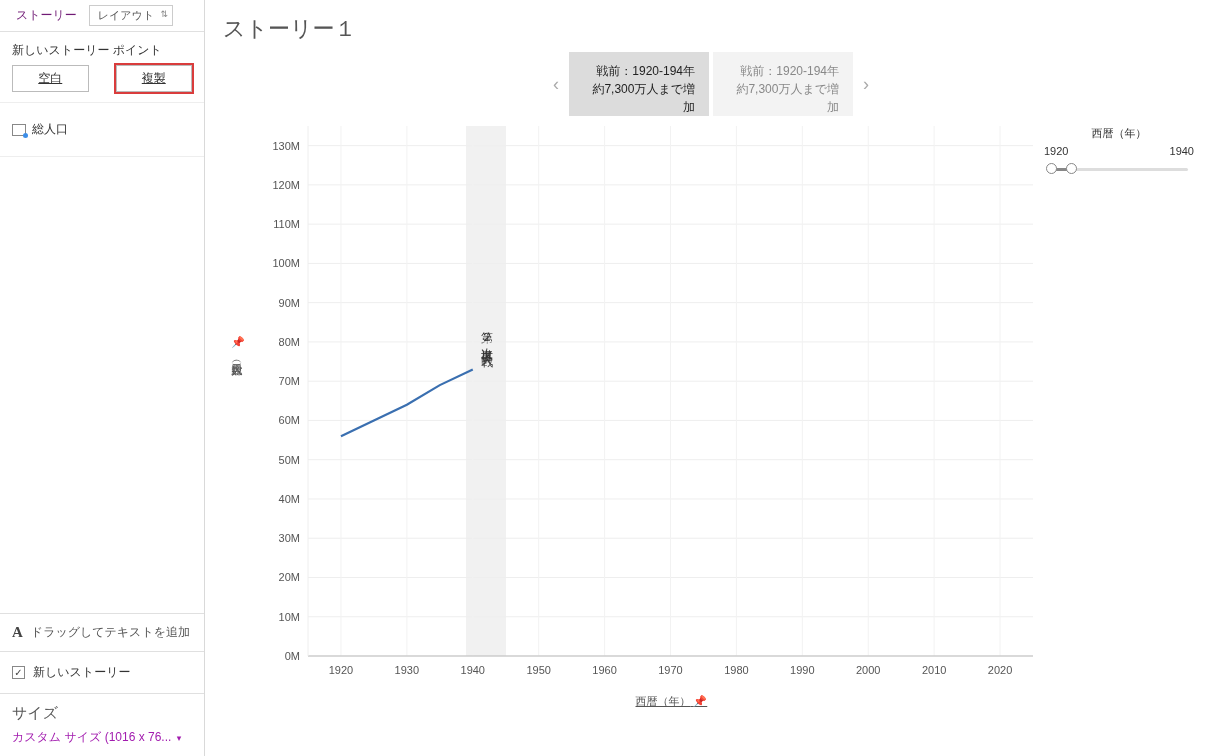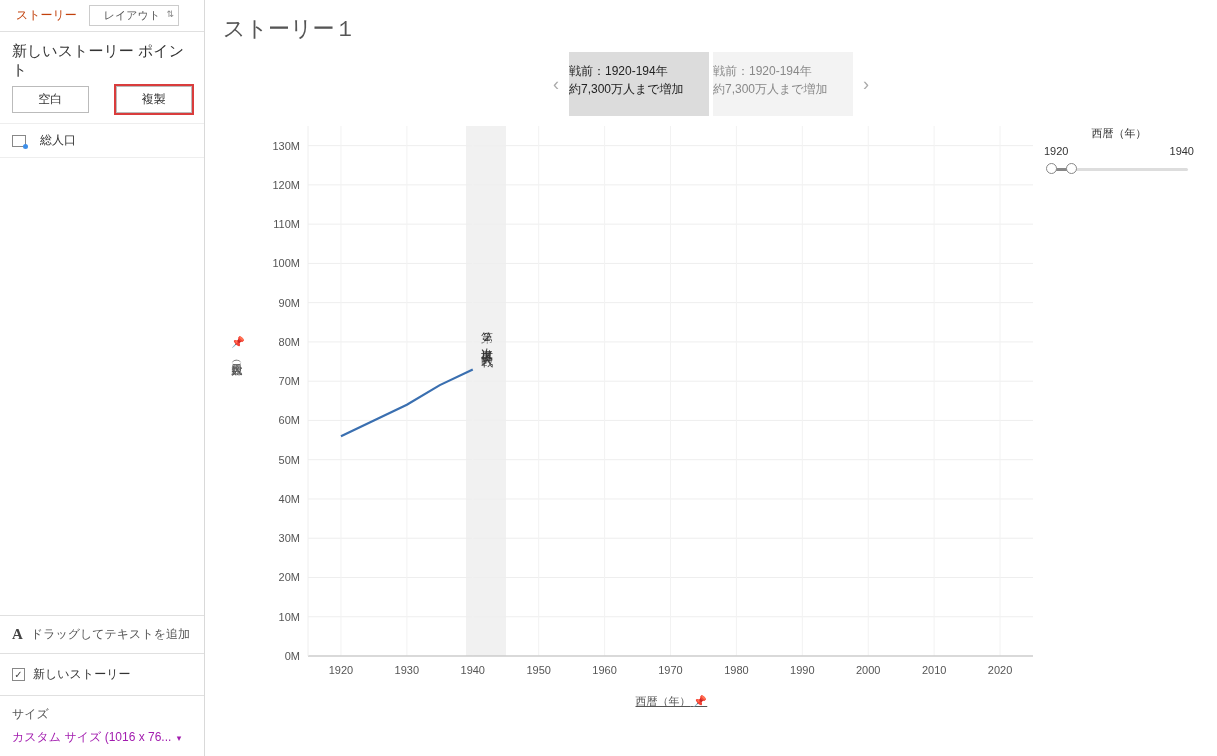--- a/index.html
+++ b/index.html
@@ -1,46 +1,46 @@
 <!DOCTYPE html>
 <html><head>
 <meta charset="utf-8">
 <style>
 * { box-sizing: border-box; margin: 0; padding: 0; }
 body { font-family: "Hiragino Kaku Gothic Pro", "Meiryo", Arial, sans-serif; font-size: 12px; color: #333; background: #fff; }
 .app { display: flex; height: 756px; width: 1217px; }
 
 .sidebar { width: 205px; border-right: 1px solid #d9d9d9; display: flex; flex-direction: column; }
 .tabs-row { display: flex; align-items: center; border-bottom: 1px solid #e0e0e0; padding: 4px 10px; height: 32px; gap:6px;}
-.tab { font-size: 12px; color: #c2410c; padding: 4px 6px; cursor: pointer; }
-.layout-select { border:1px solid #ccc; font-size:11px; padding:2px 18px 2px 14px; background:#fff; position:relative; cursor:pointer; color:#555;}
+.tab { font-size: 12px; color: #701a75; padding: 4px 6px; cursor: pointer; }
+.layout-select { border:1px solid #ccc; font-size:11px; padding:2px 18px 2px 8px; background:#fff; position:relative; cursor:pointer; color:#555;}
 .layout-select .caret { position:absolute; right:4px; top:3px; font-size:9px; color:#888;}
-.section-label { font-size: 15px; color: #333; padding: 10px 12px 6px; }
-.button-row { display: flex; gap: 7px; padding: 0 12px 10px; }
+.section-label { font-size: 12px; color: #333; padding: 10px 12px 6px; }
+.button-row { display: flex; gap: 7px; padding: 0 12px 10px; text-decoration: underline; }
 .btn { flex:1; text-align:center; border:1px solid #bbb; background:#fff; padding:4px 0; font-size:12px; cursor:pointer; }
 .btn.highlight { outline: 2px solid #d93c3c; outline-offset: 0; border-color:#bbb;margin-left:20px; }
-.sheet-item { display:flex; align-items:center; gap:14px; padding:8px 12px; border-top:1px solid #eee; border-bottom:1px solid #eee;}
+.sheet-item { display:flex; align-items:center; gap:6px; padding:18px 12px; border-top:1px solid #eee; border-bottom:1px solid #eee;}
 .sheet-icon { width:14px; height:12px; border:1px solid #888; position:relative; }
 .sheet-icon::after { content:""; position:absolute; right:-3px; bottom:-3px; width:5px; height:5px; background:#3d8ee8; border-radius:50%;}
 .flexspace { flex:1;}
 .drag-text { display:flex; align-items:center; gap:8px; padding:10px 12px; color:#555; border-top:1px solid #e0e0e0; border-bottom:1px solid #e0e0e0;}
 .bigA { font-size:15px; font-weight:600; color:#444; font-family:Georgia,serif;}
 .title-check { display:flex; align-items:center; gap:8px; padding:12px; border-bottom:1px solid #e0e0e0;}
 .chk { width:13px; height:13px; border:1px solid #888; display:inline-flex; align-items:center; justify-content:center; font-size:10px; color:#444; cursor:pointer;}
 .size-section { padding:10px 12px;}
-.size-label { font-size:12px; color:#555; margin-bottom:6px;}
+.size-label { font-size:15px; color:#555; margin-bottom:6px;}
 .size-sel { font-size:12px; color:#a21caf; cursor:pointer; }
 .size-sel .arrow{ font-size:9px; margin-left:2px;}
 
 .main { flex:1; position:relative; padding: 14px 18px; }
 .story-title { font-size:22px; color:#555; margin-bottom:8px; }
 
 .nav-row { display:flex; align-items:center; justify-content:center; gap:4px; margin-top:6px; margin-bottom:10px;}
 .nav-arrow { color:#aaa; font-size:18px; padding:0 6px; cursor:pointer;}
-.story-point { width:140px; height:64px; padding:10px 0; font-size:12px; line-height:1.5; background:#f3f3f3; color:#888; cursor:pointer;}
+.story-point { width:140px; height:64px; padding:10px 14px; font-size:12px; line-height:1.5; background:#f3f3f3; color:#888; cursor:pointer;text-align:right;}
 .story-point.active { background:#dcdcdc; color:#222; font-weight:500;}
 
 .chart-wrap { position:relative; width:975px; height:580px;text-align:center; }
 .yaxis-title { position:absolute; writing-mode: vertical-rl; text-orientation:upright; font-size:11px; color:#555; }
 .xaxis-title { position:absolute; font-size:11px; color:#555; }
 .pin { font-size:11px; color:#888; }
 .ref-band { position:absolute; background:#f1f1f1; }
 .ref-label { position:absolute; writing-mode:vertical-rl; text-orientation:upright; font-size:12px; color:#333; letter-spacing:2px;}
 .line-path { stroke:#3a6fb0; stroke-width:2.2; fill:none; }
 .plot-svg { position:absolute; left:0; top:0; }

